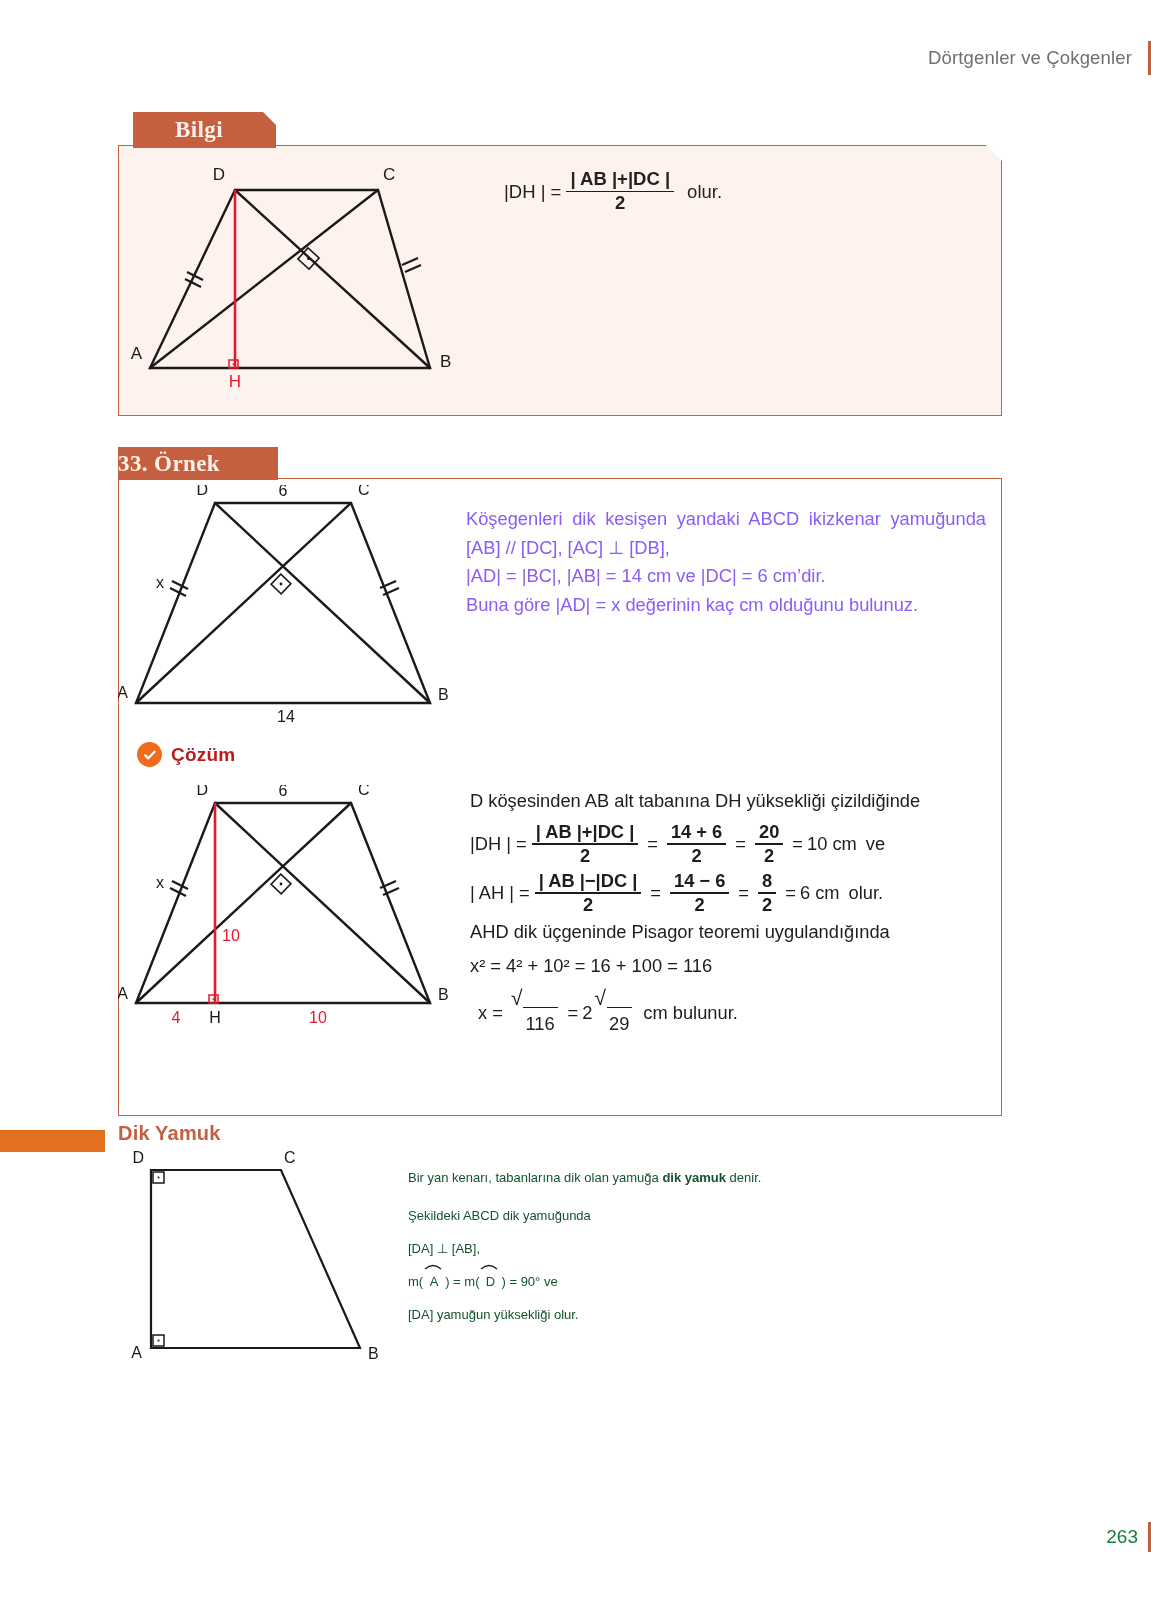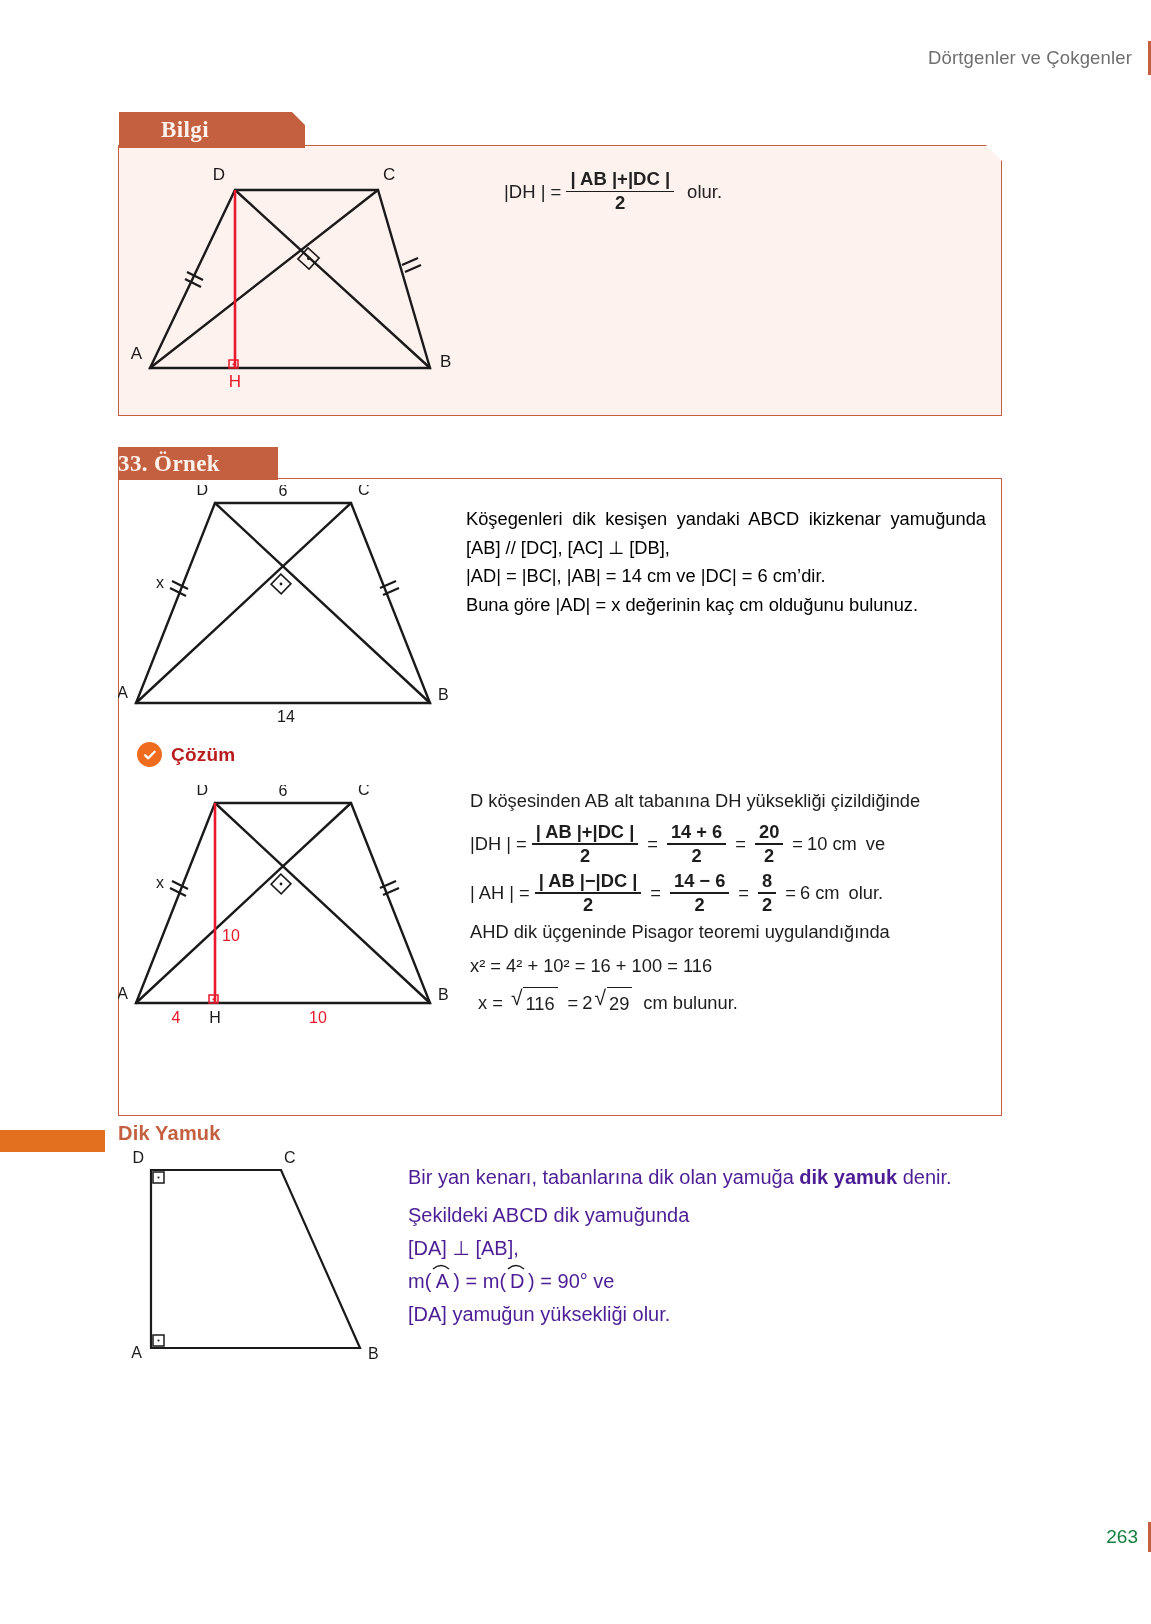--- a/index.html
+++ b/index.html
@@ -55,23 +55,23 @@
     align-items: center;
     box-sizing: border-box;
     z-index: 4;
   }
   .tab.notched {
     clip-path: polygon(0 0, calc(100% - 13px) 0, 100% 13px, 100% 100%, 0 100%);
   }
 
   
   #bilgi-tab {
-    left: 119px;
+    left: 133px;
     top: 112px;
-    width: 186px;
+    width: 143px;
     height: 36px;
     padding-left: 42px;
   }
   #bilgi-box {
     position: absolute;
     left: 118px;
     top: 145px;
     width: 884px;
     height: 271px;
     background: #fdf2ee;
@@ -106,21 +106,21 @@
     border: 1.5px solid #c4603f;
     box-sizing: border-box;
   }
   #ornek-text {
     position: absolute;
     left: 466px;
     top: 505px;
     width: 520px;
     font-size: 18.3px;
     line-height: 28.6px;
-    color: #000000;
+    color: #8b5cf6;
   }
   .justify { text-align: justify; }
 
   
   #cozum-head {
     position: absolute;
     left: 137px;
     top: 742px;
     display: flex;
     align-items: center;
@@ -178,20 +178,21 @@
   .op { margin: 0 4px; }
   .sqrt {
     display: inline-flex;
     align-items: flex-start;
     margin: 0 2px;
   }
   .sqrt .radsign { font-size: 21px; line-height: 1; padding-right: 1px; }
   .sqrt .radicand {
     border-top: 1.5px solid #1d1d1d;
     padding: 1px 3px 0 2px;
+    margin-top: 20px;
   }
 
   
   #dy-bar {
     position: absolute;
     left: 0;
     top: 1130px;
     width: 105px;
     height: 22px;
     background: #e2701e;
@@ -203,23 +204,23 @@
     font-size: 20px;
     font-weight: bold;
     color: #c4603f;
     letter-spacing: .2px;
   }
   #dy-text {
     position: absolute;
     left: 408px;
     top: 1161px;
     width: 575px;
-    font-size: 20px;
+    font-size: 13px;
     line-height: 33px;
-    color: #4c1d95;
+    color: #14532d;
   }
 
   
   #pagenum {
     position: absolute;
     right: 0;
     bottom: 72px;
     display: flex;
     align-items: center;
   }

